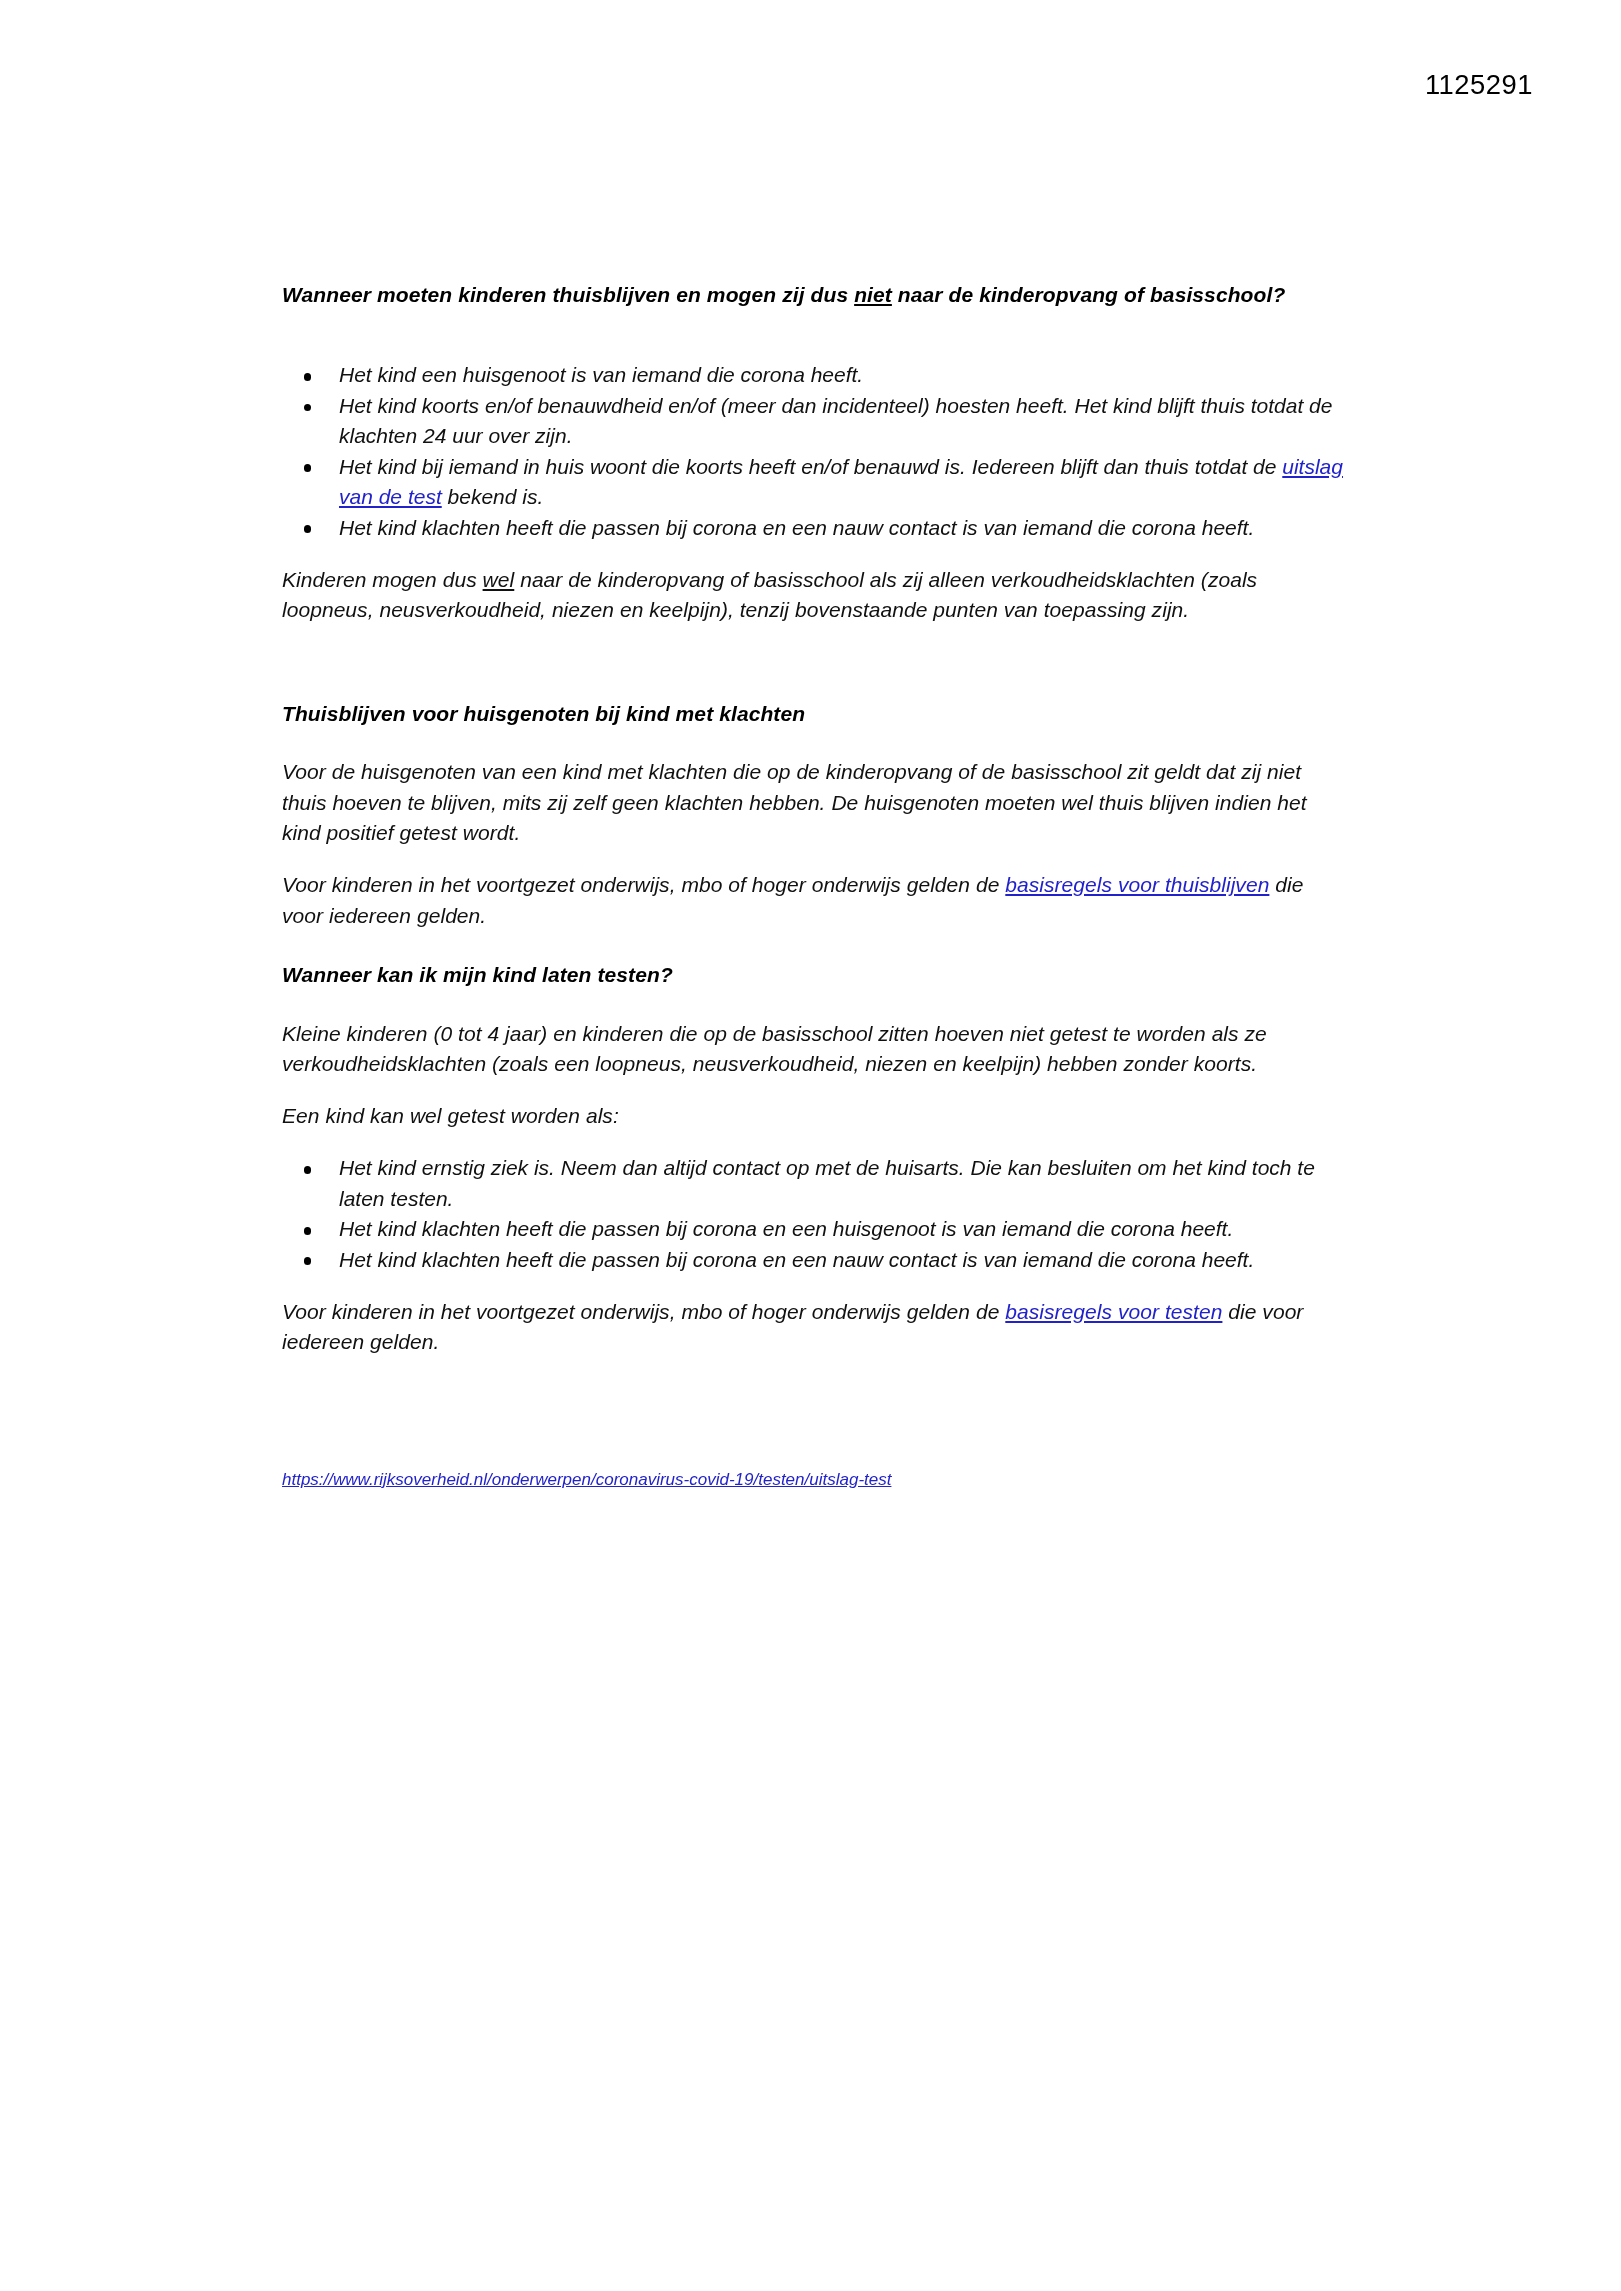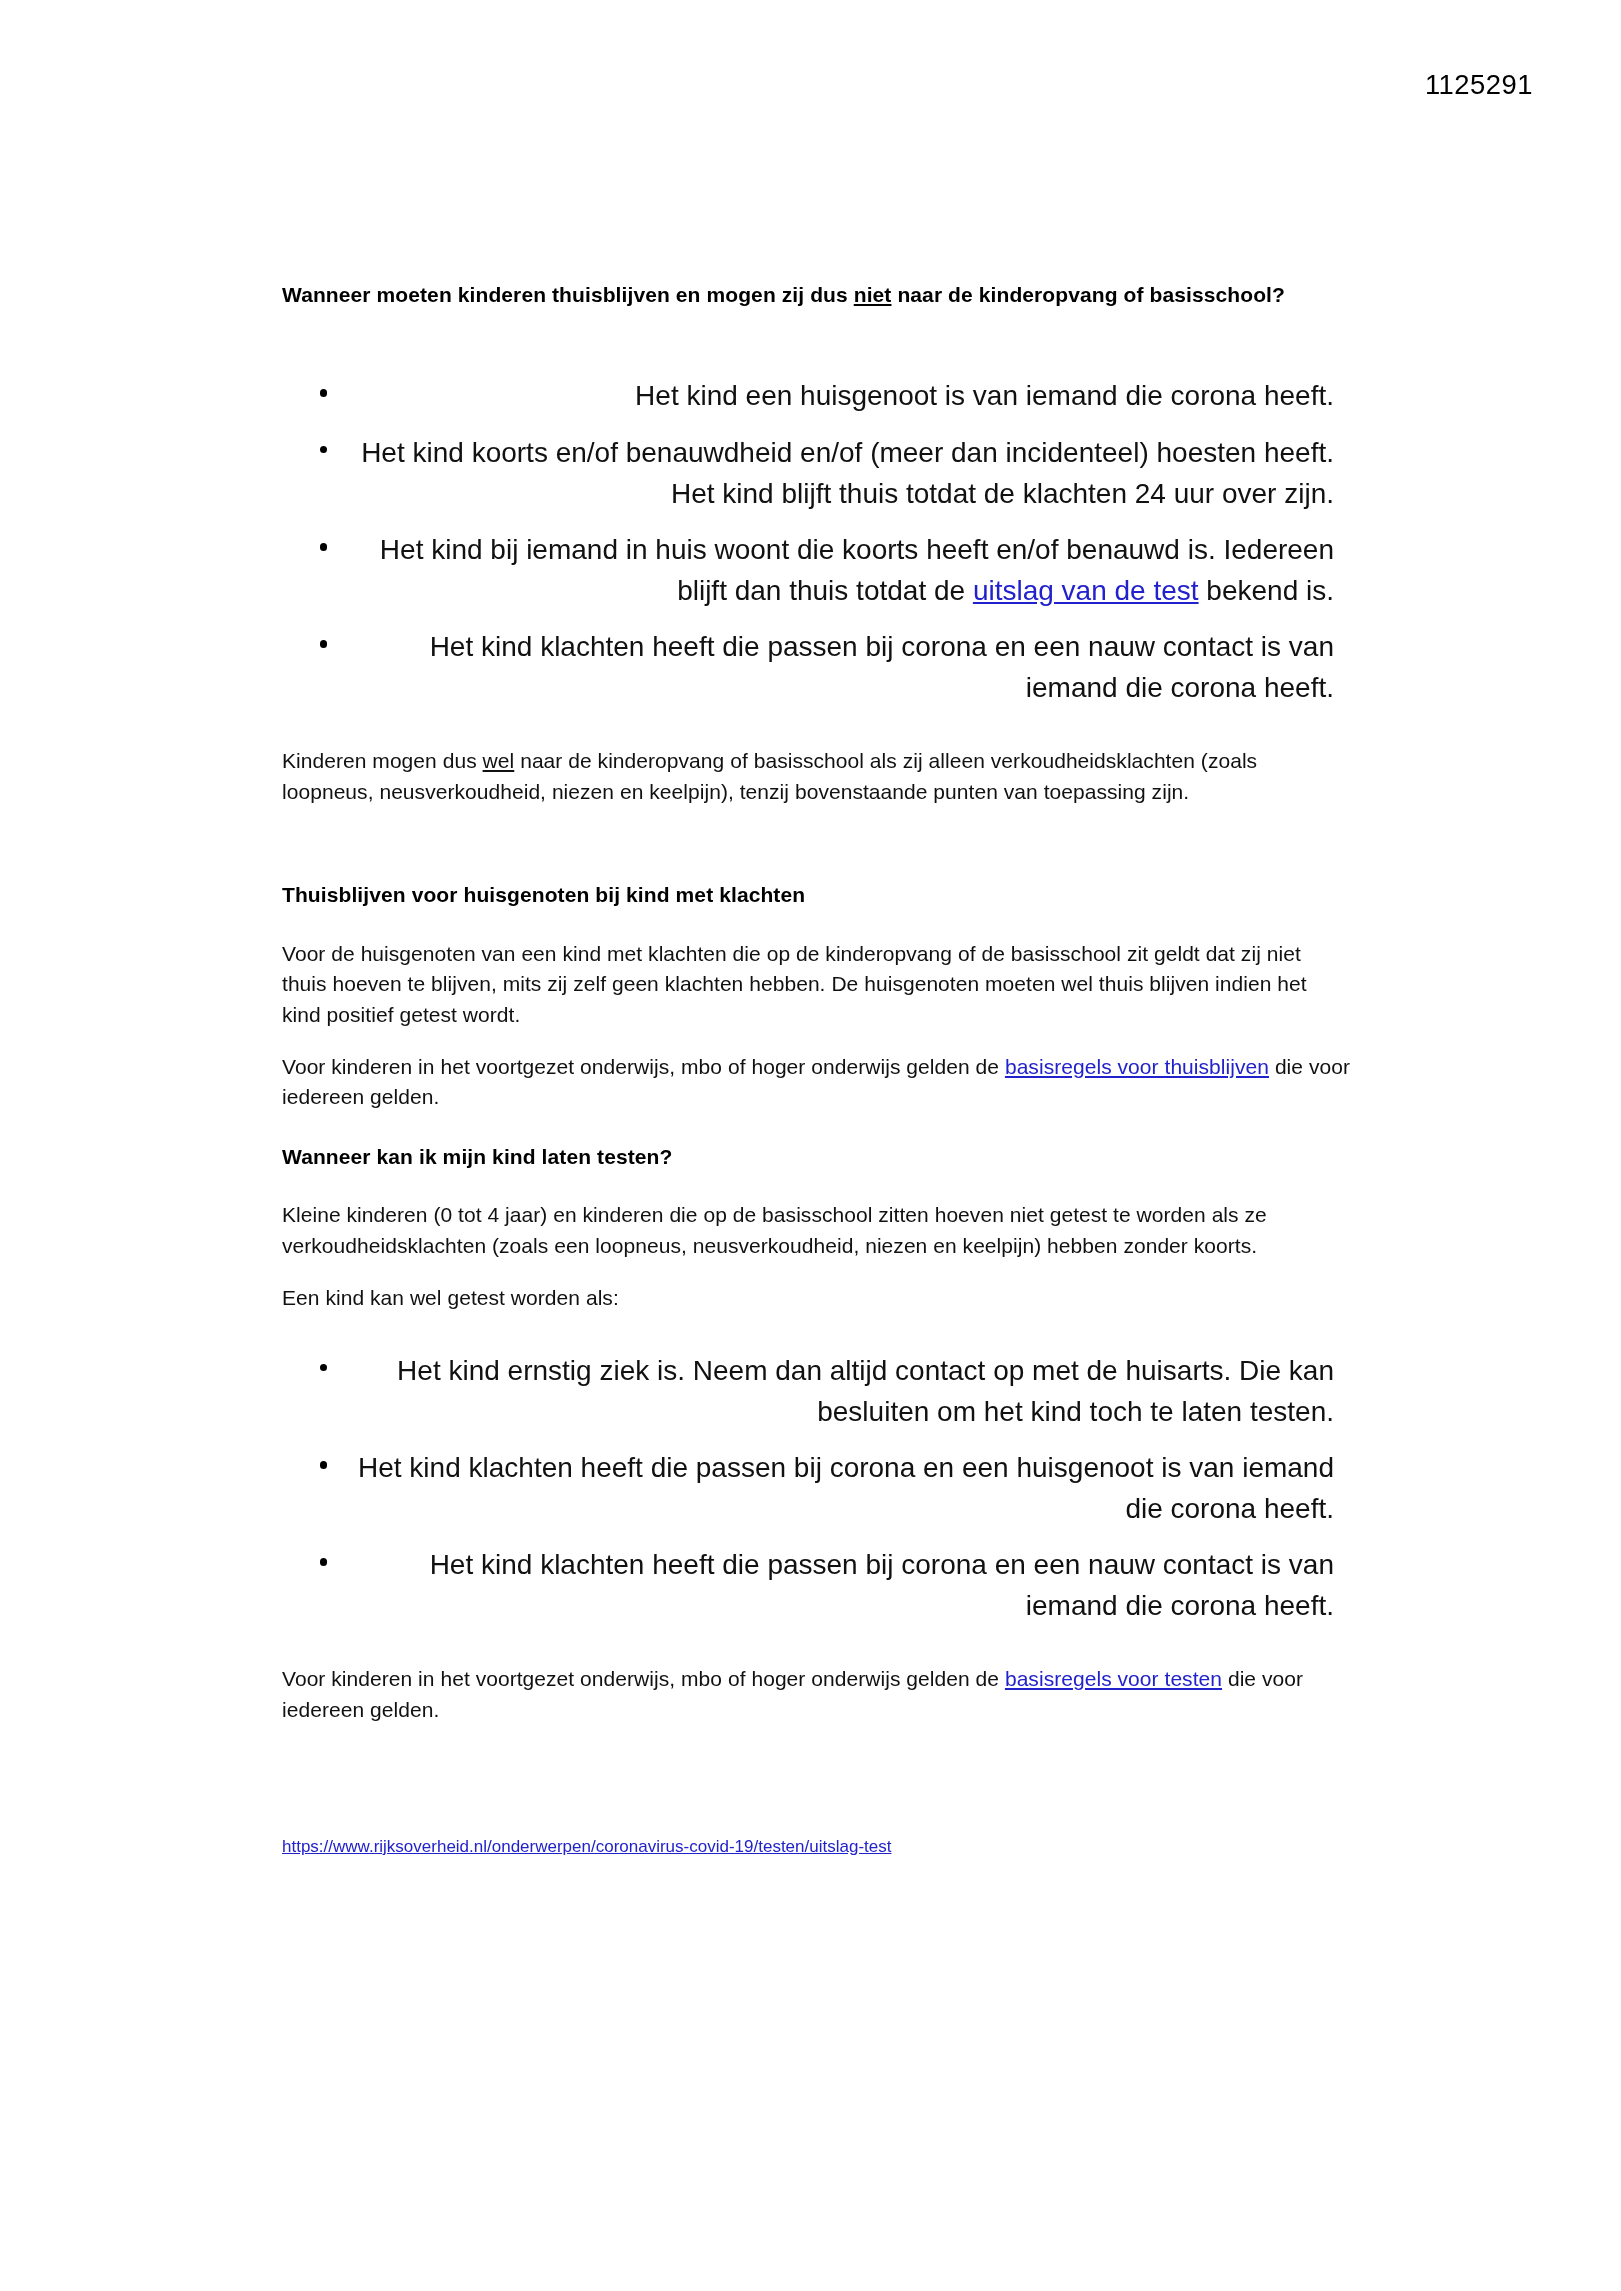--- a/index.html
+++ b/index.html
@@ -26,20 +26,21 @@
     font-size: 27.4px;
     letter-spacing: 0.5px;
     color: #000000;
     line-height: 1;
   }
   .content {
     position: absolute;
     left: 282px;
     top: 280px;
     width: 1068px;
+    font-style: italic;
   }
   h2.section-heading {
     font-size: 21px;
     font-weight: bold;
     line-height: 1.42;
     margin: 0 0 0 0;
     letter-spacing: 0.1px;
     color: #000000;
   }
   p.body-text {
@@ -49,26 +50,25 @@
     letter-spacing: 0.05px;
     color: #111111;
   }
   ul.bullets {
     list-style: none;
     margin: 0;
     padding: 0;
   }
   ul.bullets li {
     position: relative;
-    font-size: 28px;
+    font-size: 21px;
     line-height: 1.45;
     padding-left: 57px;
-    margin: 16px;
+    margin: 0;
     color: #111111;
-    text-align: right;
   }
   ul.bullets li::before {
     content: "";
     position: absolute;
     left: 21.6px;
     top: 12.7px;
     width: 7.8px;
     height: 7.8px;
     border-radius: 50%;
     background: #000000;

